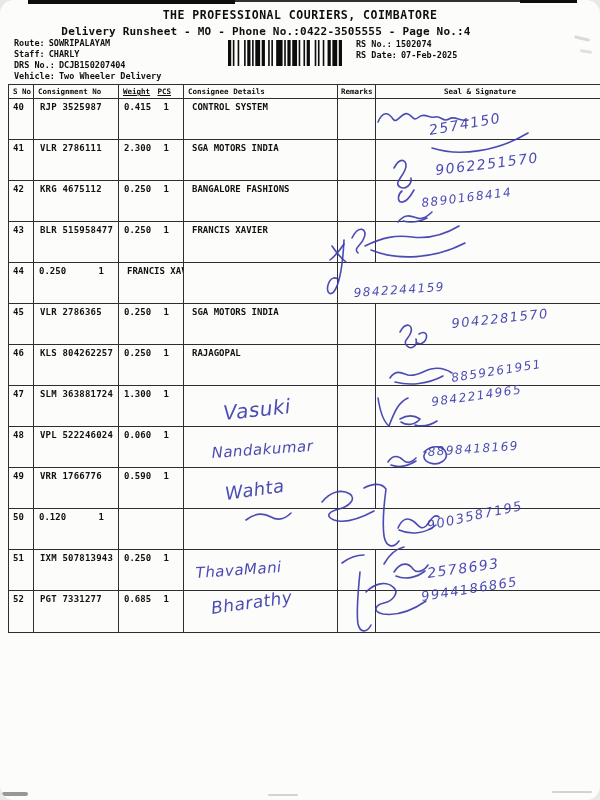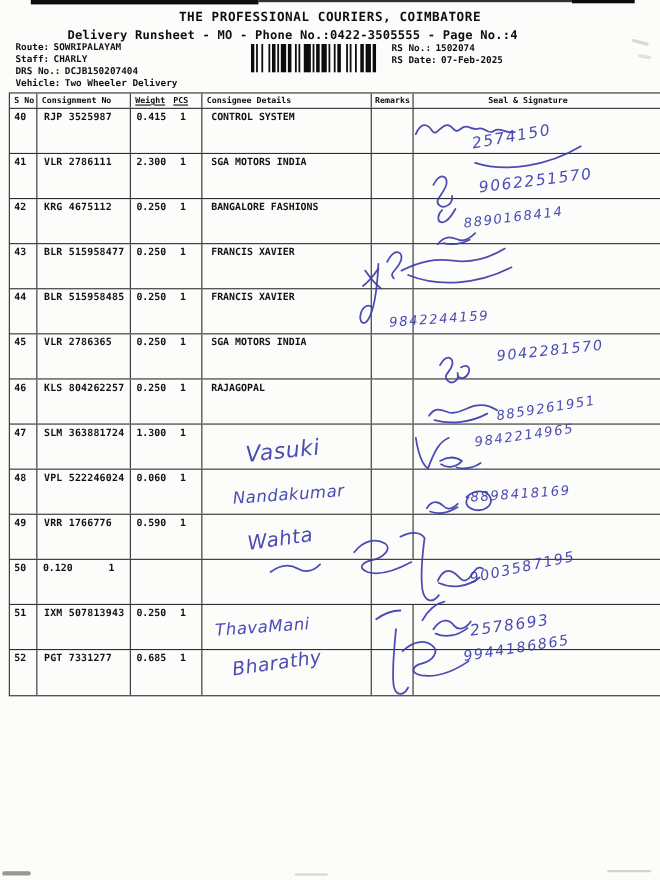--- a/index.html
+++ b/index.html
@@ -1,19 +1,20 @@
 <!DOCTYPE html>
 <html><head>
 <meta charset="utf-8">
 <style>
   html,body{margin:0;padding:0;background:#e8e8e6;}
   .page{
     position:relative;width:600px;height:800px;background:#fcfcfa;
     font-family:"DejaVu Sans Mono", monospace;color:#161616;overflow:hidden;
     box-sizing:border-box;
+    border-radius:14px;
   }
   
   .scan-bar{position:absolute;background:#0d0d0d;}
   .smudge{position:absolute;background:#444;border-radius:2px;}
   
   .doc-title{
     position:absolute;top:8px;left:0;width:600px;text-align:center;
     font-size:11.5px;font-weight:bold;letter-spacing:0.5px;color:#0e0e0e;
   }
   .doc-subtitle{
@@ -141,21 +142,20 @@
       <div class="tr body">
         <div class="td c-sno">43</div>
         <div class="td c-con">BLR 515958477</div>
         <div class="td c-wpc"><span>0.250</span><span>1</span></div>
         <div class="td c-det">FRANCIS XAVIER</div>
         <div class="td c-rem"></div>
         <div class="td c-sig"></div>
       </div>
       <div class="tr body">
         <div class="td c-sno">44</div>
-        <div class="td c-con">BLR 515958485</div>
         <div class="td c-wpc"><span>0.250</span><span>1</span></div>
         <div class="td c-det">FRANCIS XAVIER</div>
         <div class="td c-rem"></div>
         <div class="td c-sig"></div>
       </div>
       <div class="tr body">
         <div class="td c-sno">45</div>
         <div class="td c-con">VLR 2786365</div>
         <div class="td c-wpc"><span>0.250</span><span>1</span></div>
         <div class="td c-det">SGA MOTORS INDIA</div>

